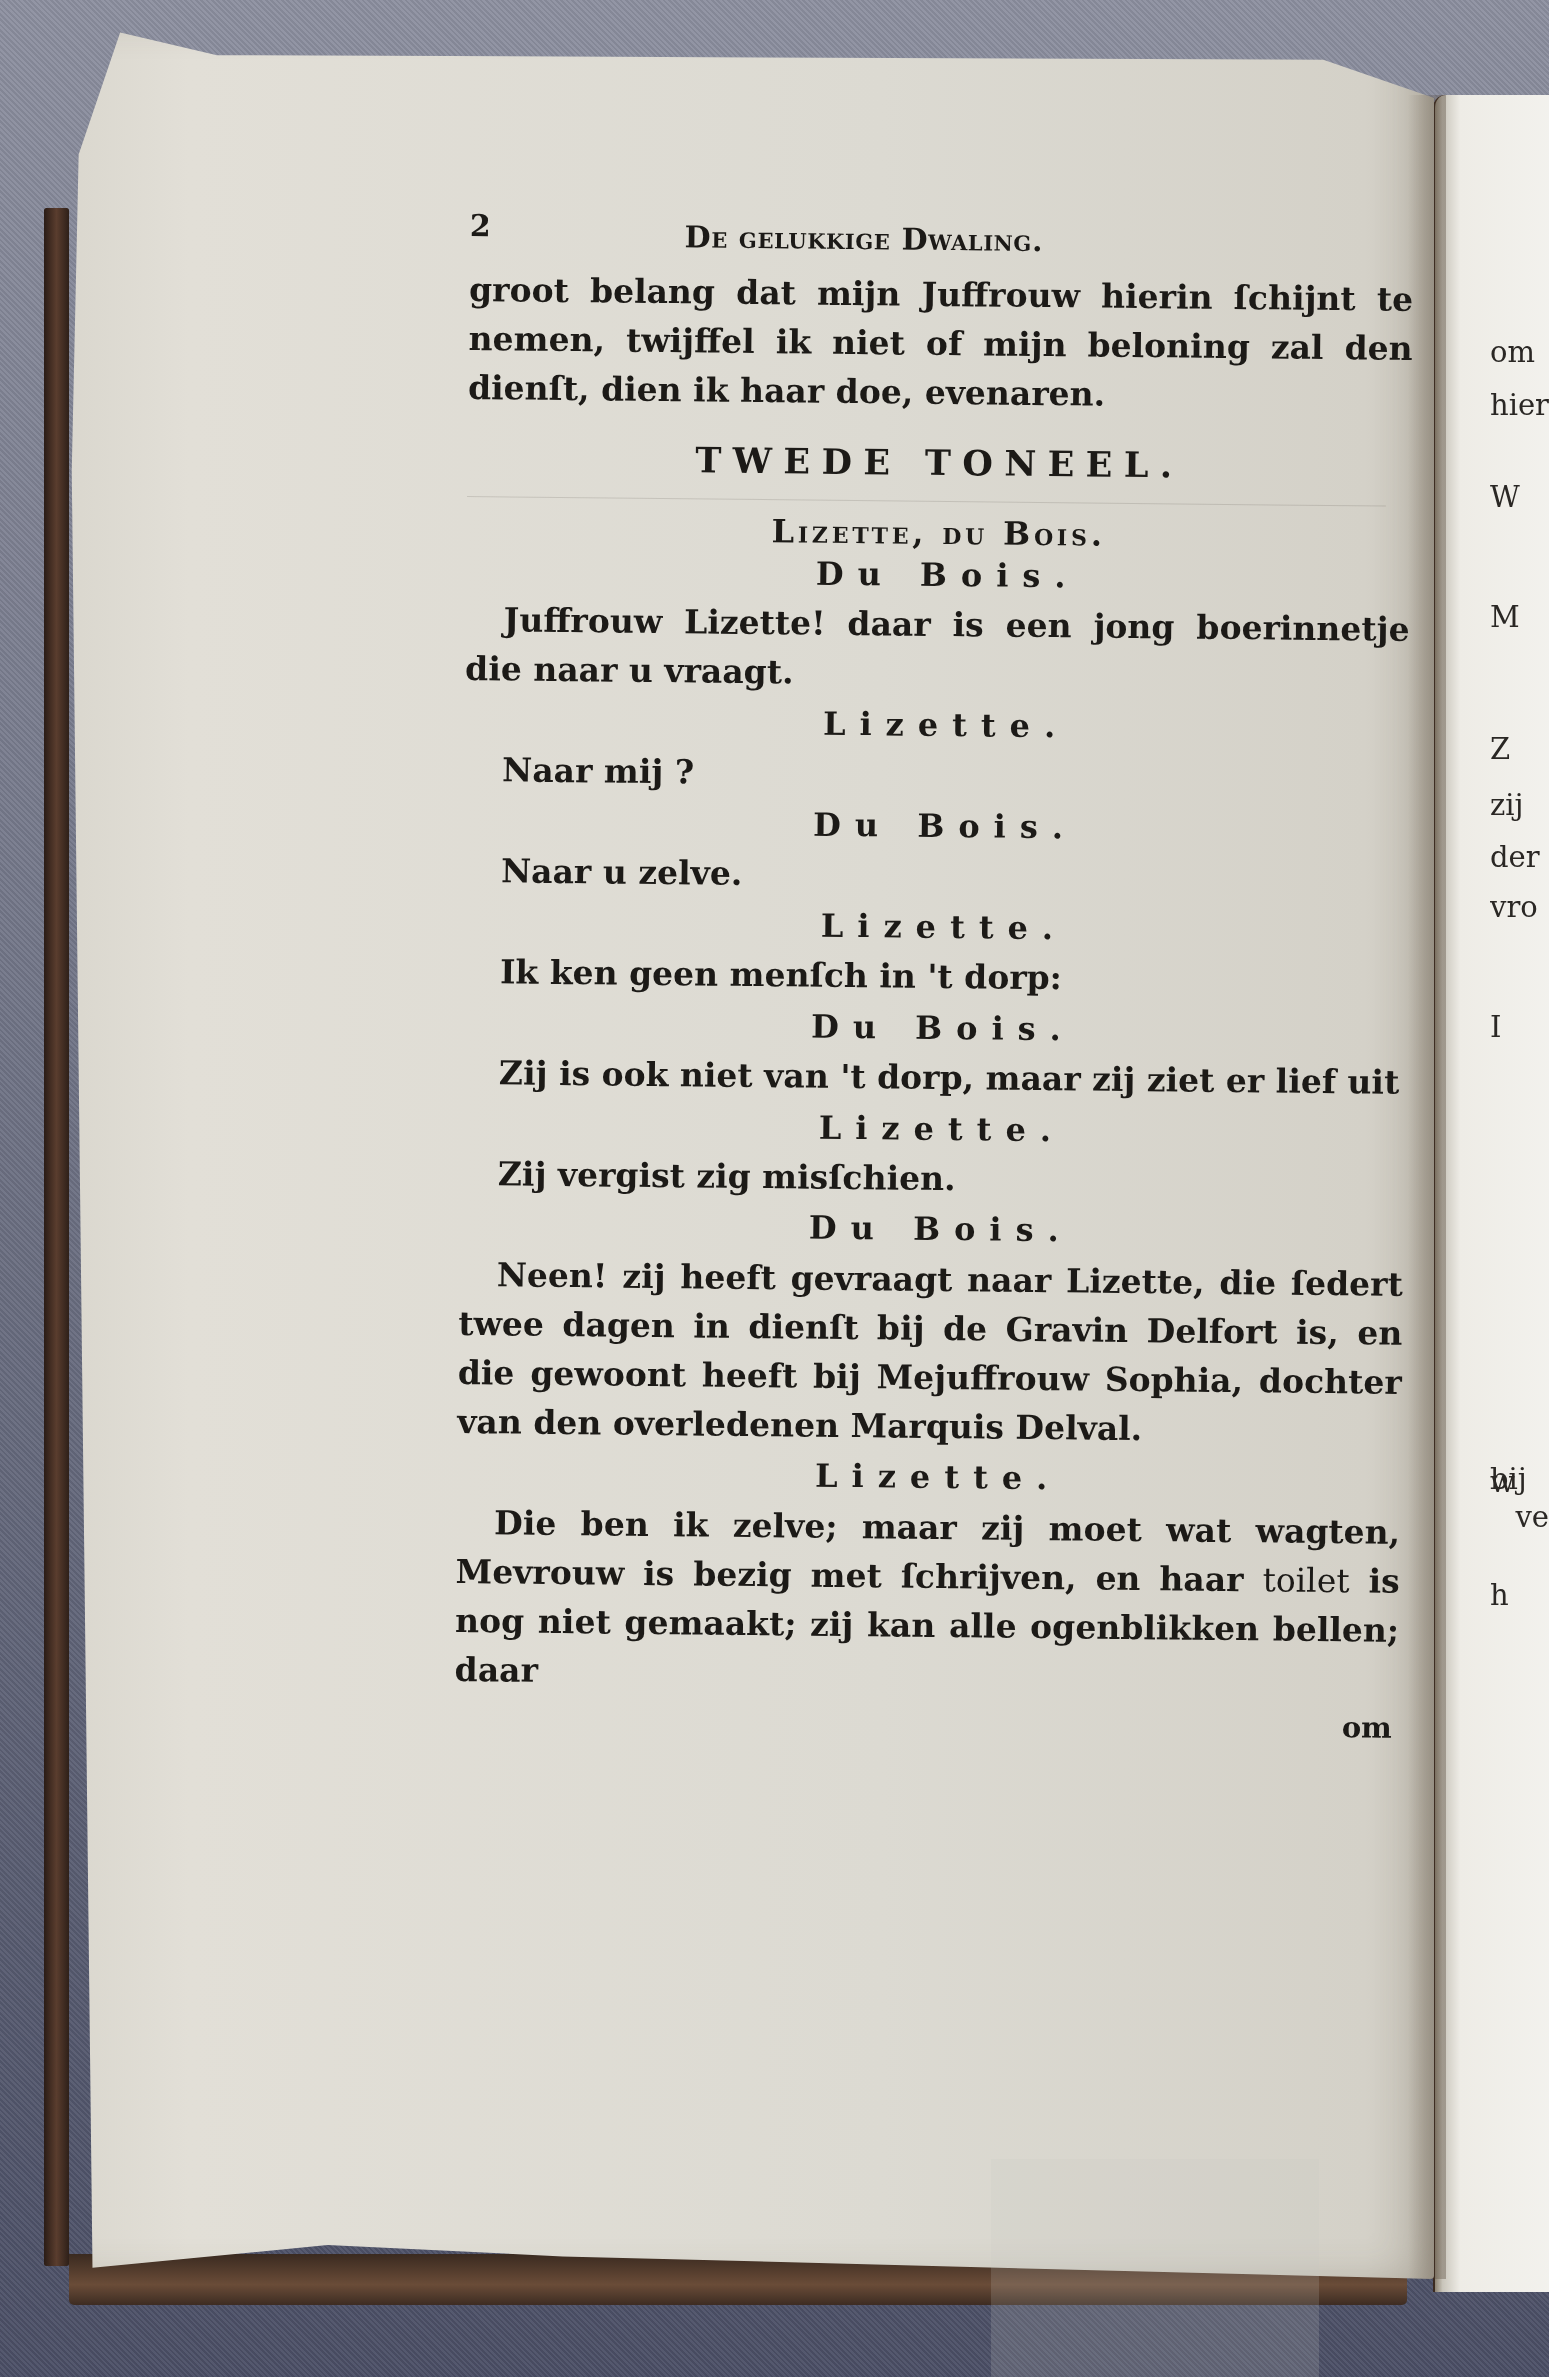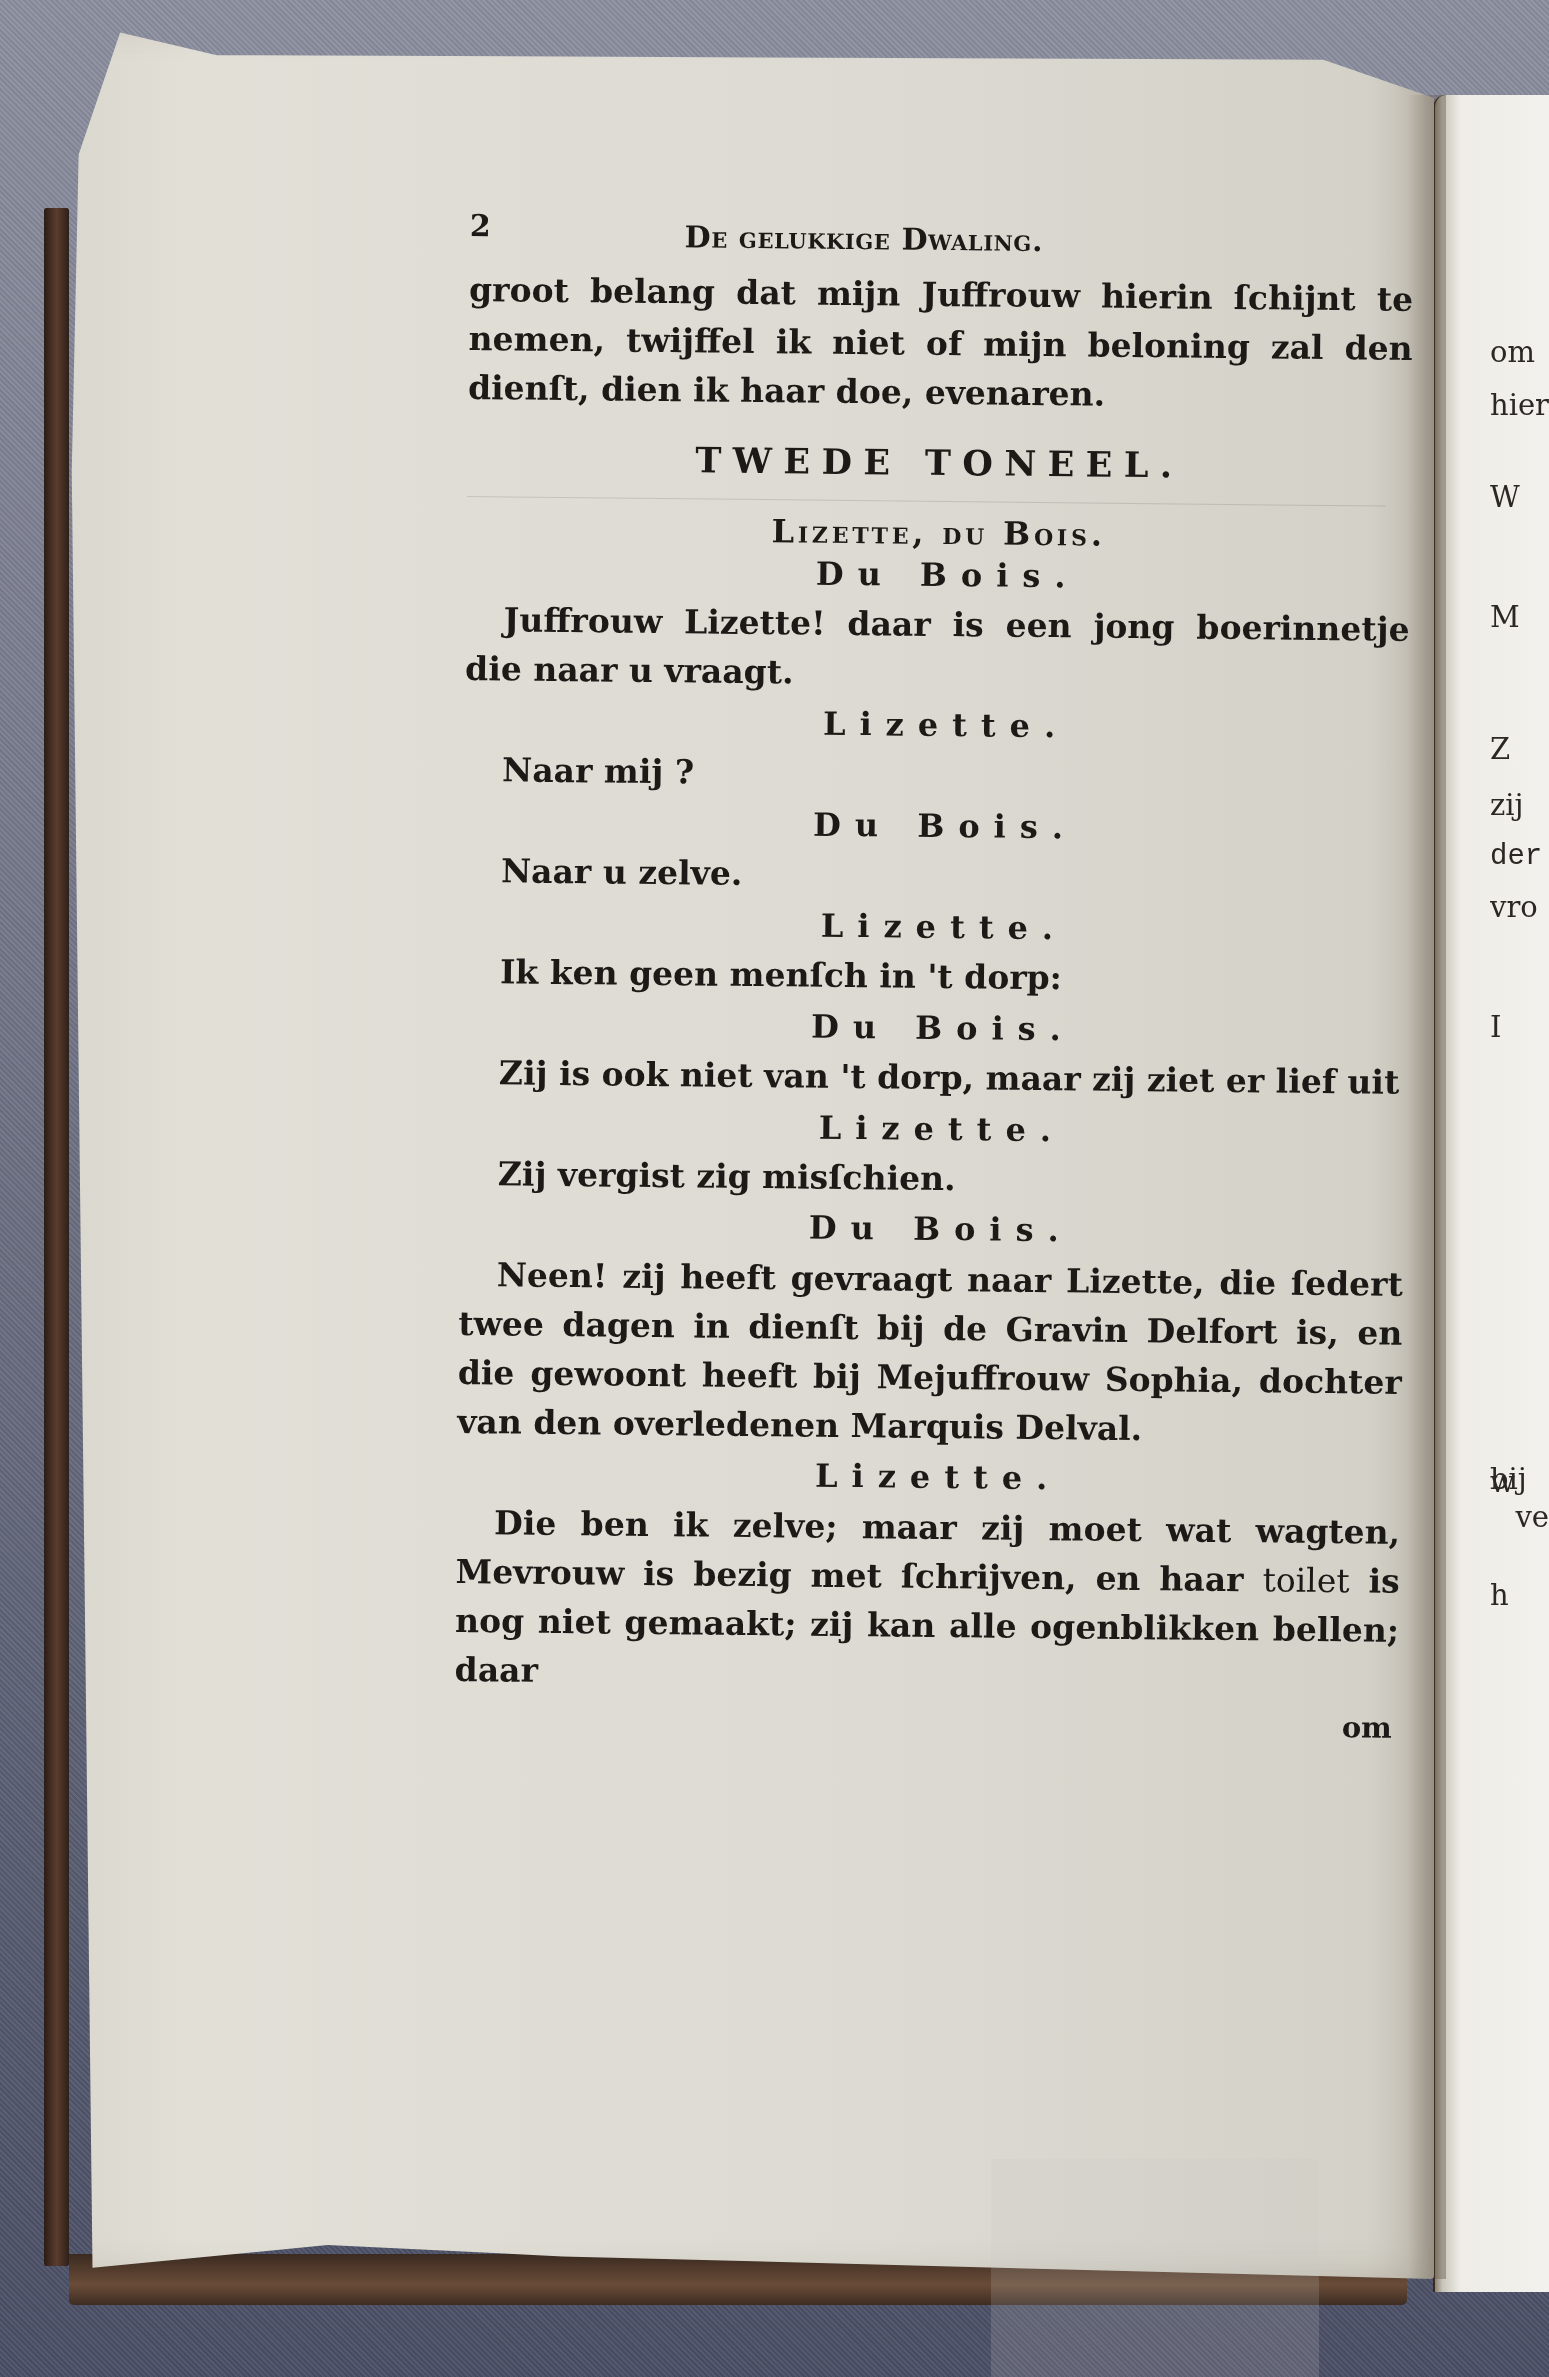--- a/index.html
+++ b/index.html
@@ -176,21 +176,21 @@
 <div class="cover-edge"></div>
 <div class="cover-bottom"></div>
 
 <div class="page-right"></div>
 <div class="facing-text" style="top:335px;">om</div>
 <div class="facing-text" style="top:388px;">hier</div>
 <div class="facing-text" style="top:480px;">W</div>
 <div class="facing-text" style="top:600px;">M</div>
 <div class="facing-text" style="top:732px;">Z</div>
 <div class="facing-text" style="top:753px;margin-top:35px;">zij</div>
-<div class="facing-text" style="top:840px;font-family:Liberation Mono, monospace;">der</div>
+<div class="facing-text" style="top:840px;">der</div>
 <div class="facing-text" style="top:890px;">vro</div>
 <div class="facing-text" style="top:1010px;">I</div>
 <div class="facing-text" style="top:1462px;">bij</div>
 <div class="facing-text" style="top:1465px;">w</div>
 <div class="facing-text" style="top:1500px;text-align:right;">ve</div>
 <div class="facing-text" style="top:1578px;">h</div>
 
 <div class="page-left"></div>
 <div class="gutter-shadow"></div>
 

